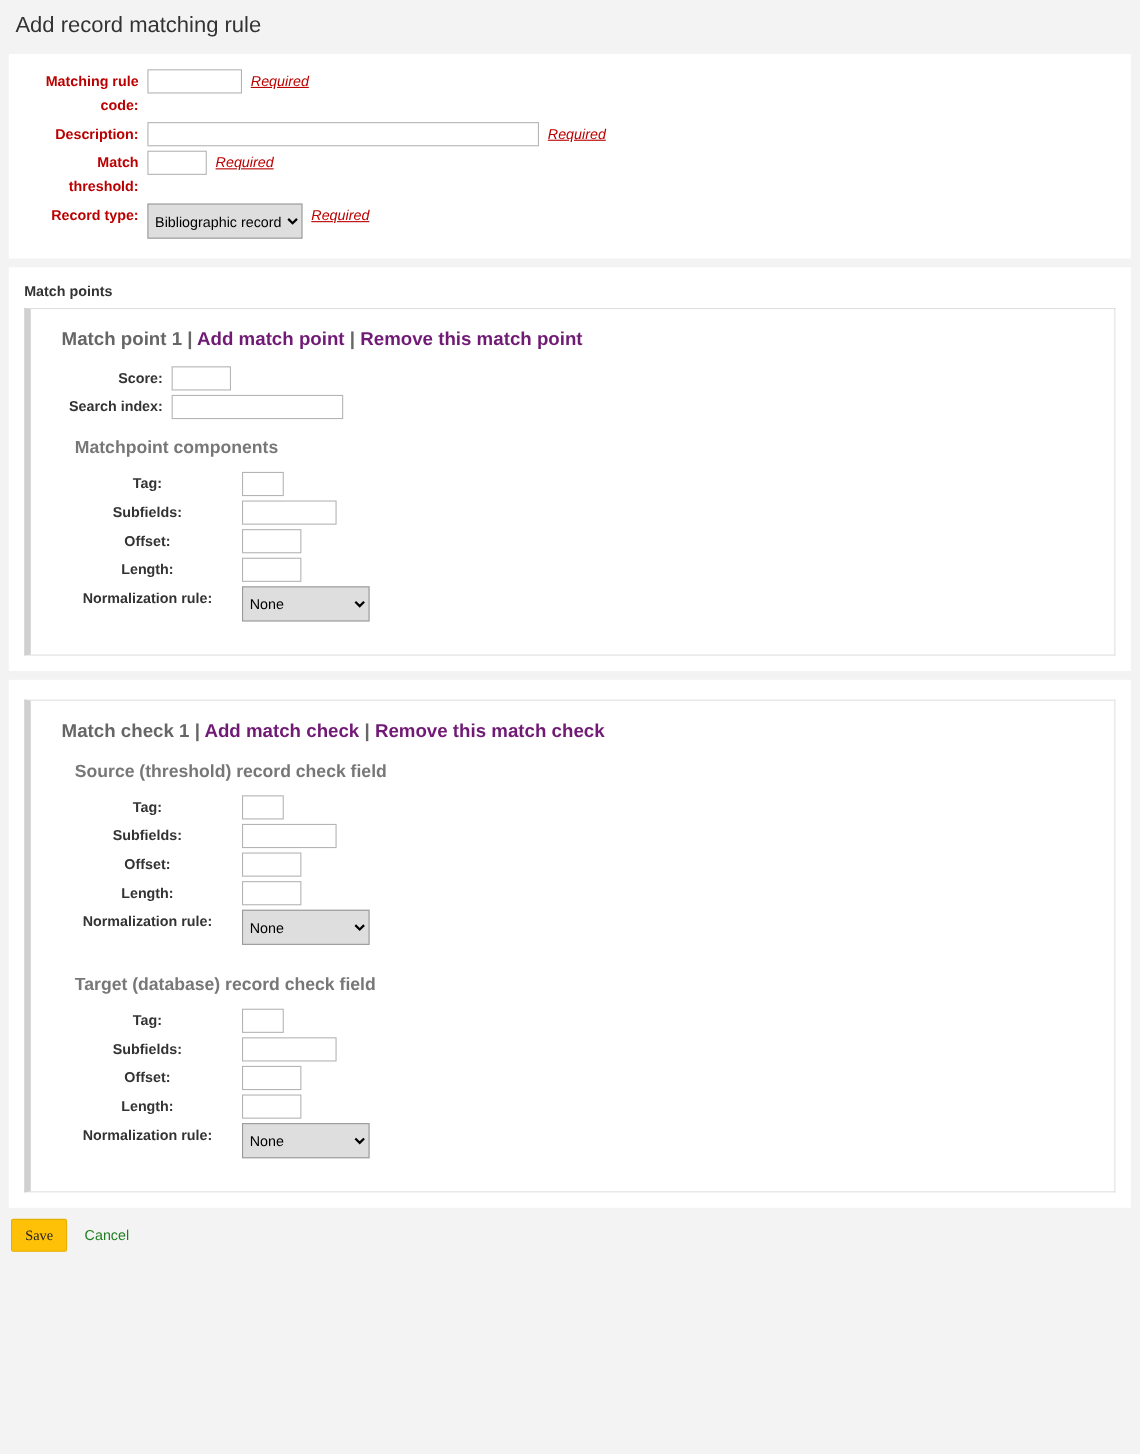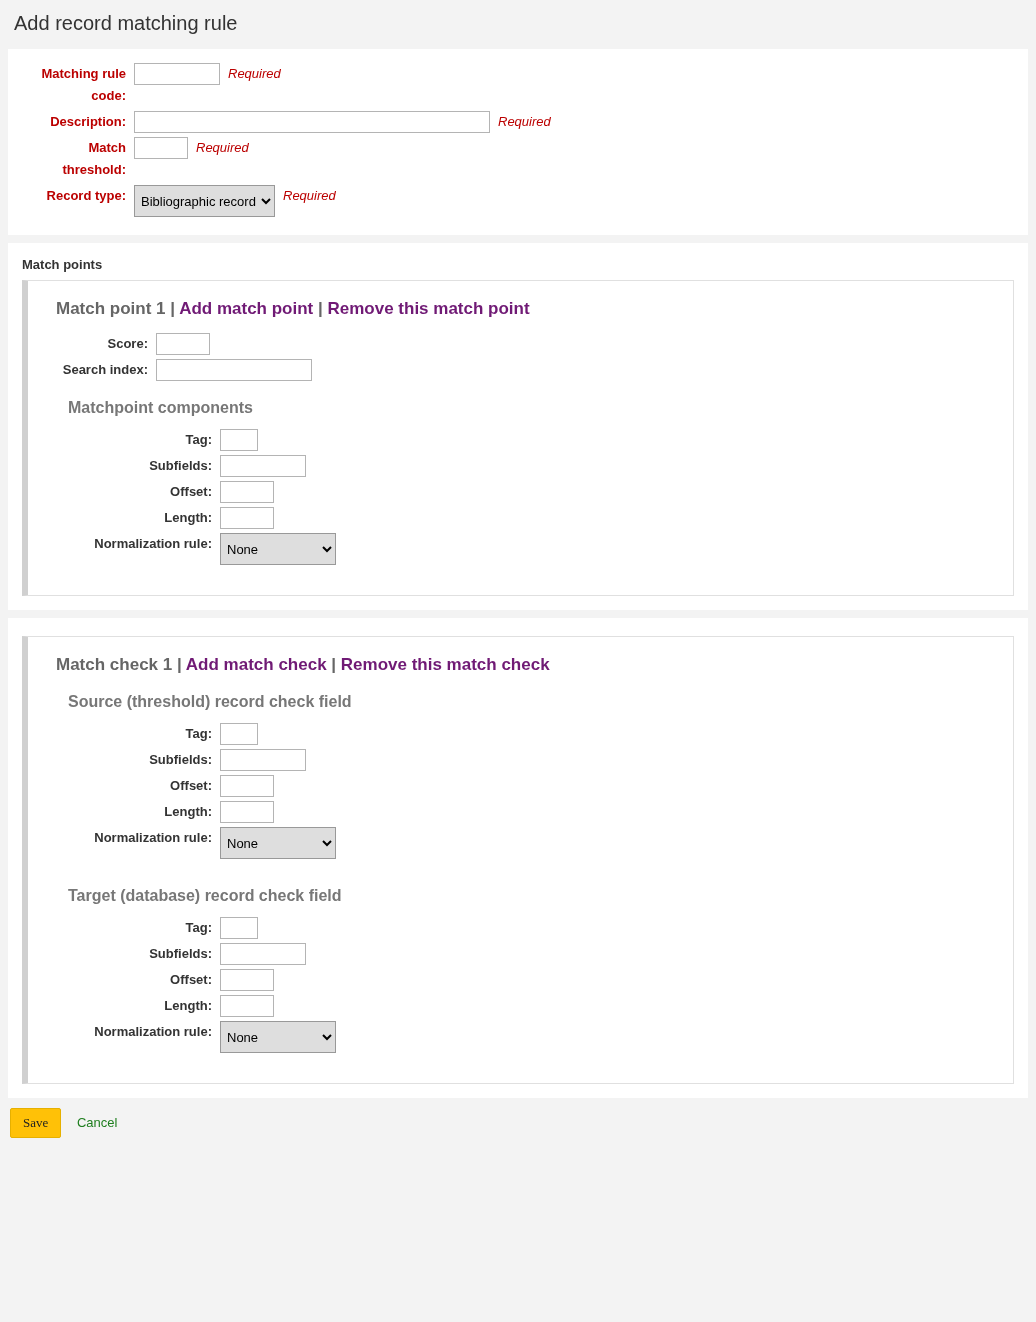--- a/index.html
+++ b/index.html
@@ -38,41 +38,42 @@
     line-height: 22px;
   }
   .form-row label {
     width: 112px;
     text-align: right;
     padding-right: 8px;
     font-weight: bold;
     font-size: 13px;
     flex-shrink: 0;
   }
-  .form-row-comp label { width: 164px; }
+  .form-row-comp label { width: 164px; text-align: center; }
   .form-row.required label { color: #b00; }
   .form-row input[type=text] {
     border: 1px solid #b4b4b4;
     height: 22px;
     padding: 0 4px;
     font-size: 13px;
     background: #fff;
   }
   .form-row select {
     border: 1px solid #999;
     background: #dedede;
     height: 32px;
     font-size: 13px;
     padding: 0 2px;
   }
   .req-text {
     color: #b00;
     font-style: italic;
     font-size: 13px;
     margin-left: 8px;
+    text-decoration: underline;
   }
   .inner-block {
     border: 1px solid #e0e0e0;
     border-left: 6px solid #d0d0d0;
     padding: 16px 18px 26px 28px;
     margin-top: 4px;
   }
   .block-title {
     font-size: 17px;
     font-weight: bold;

